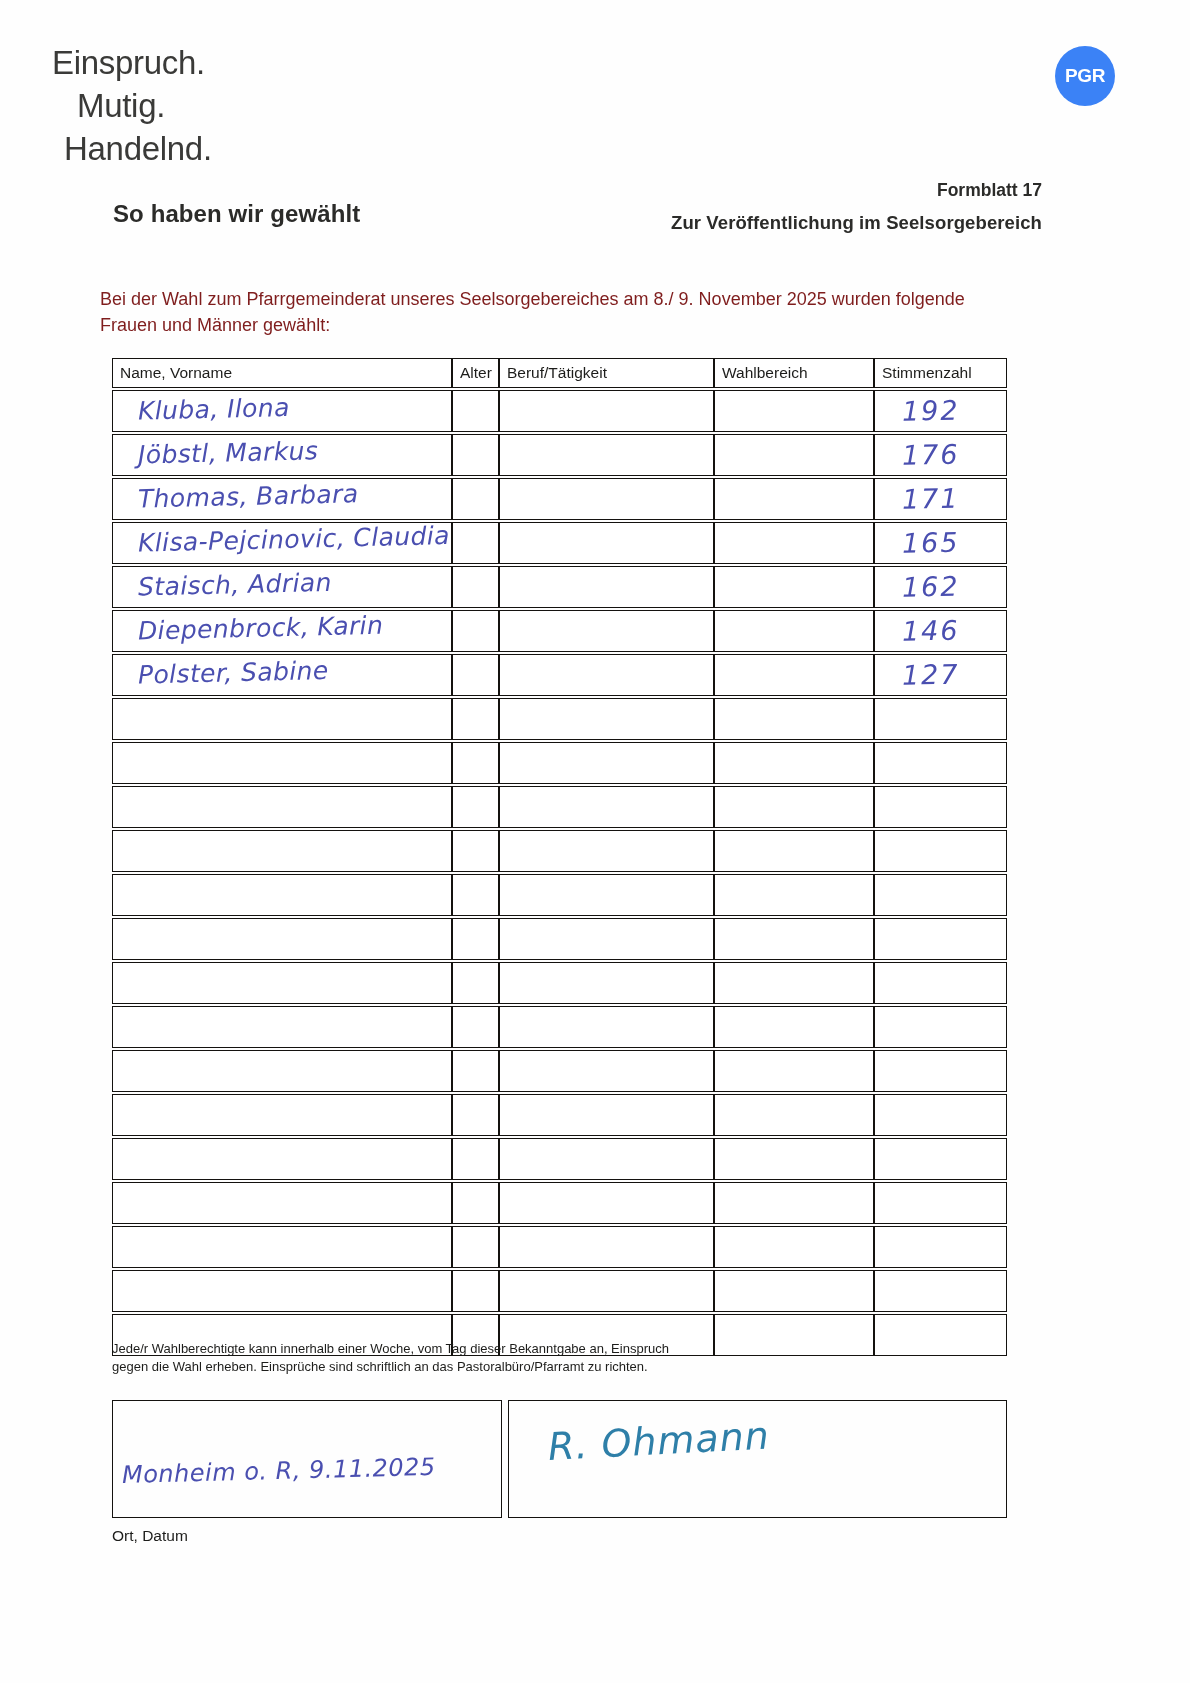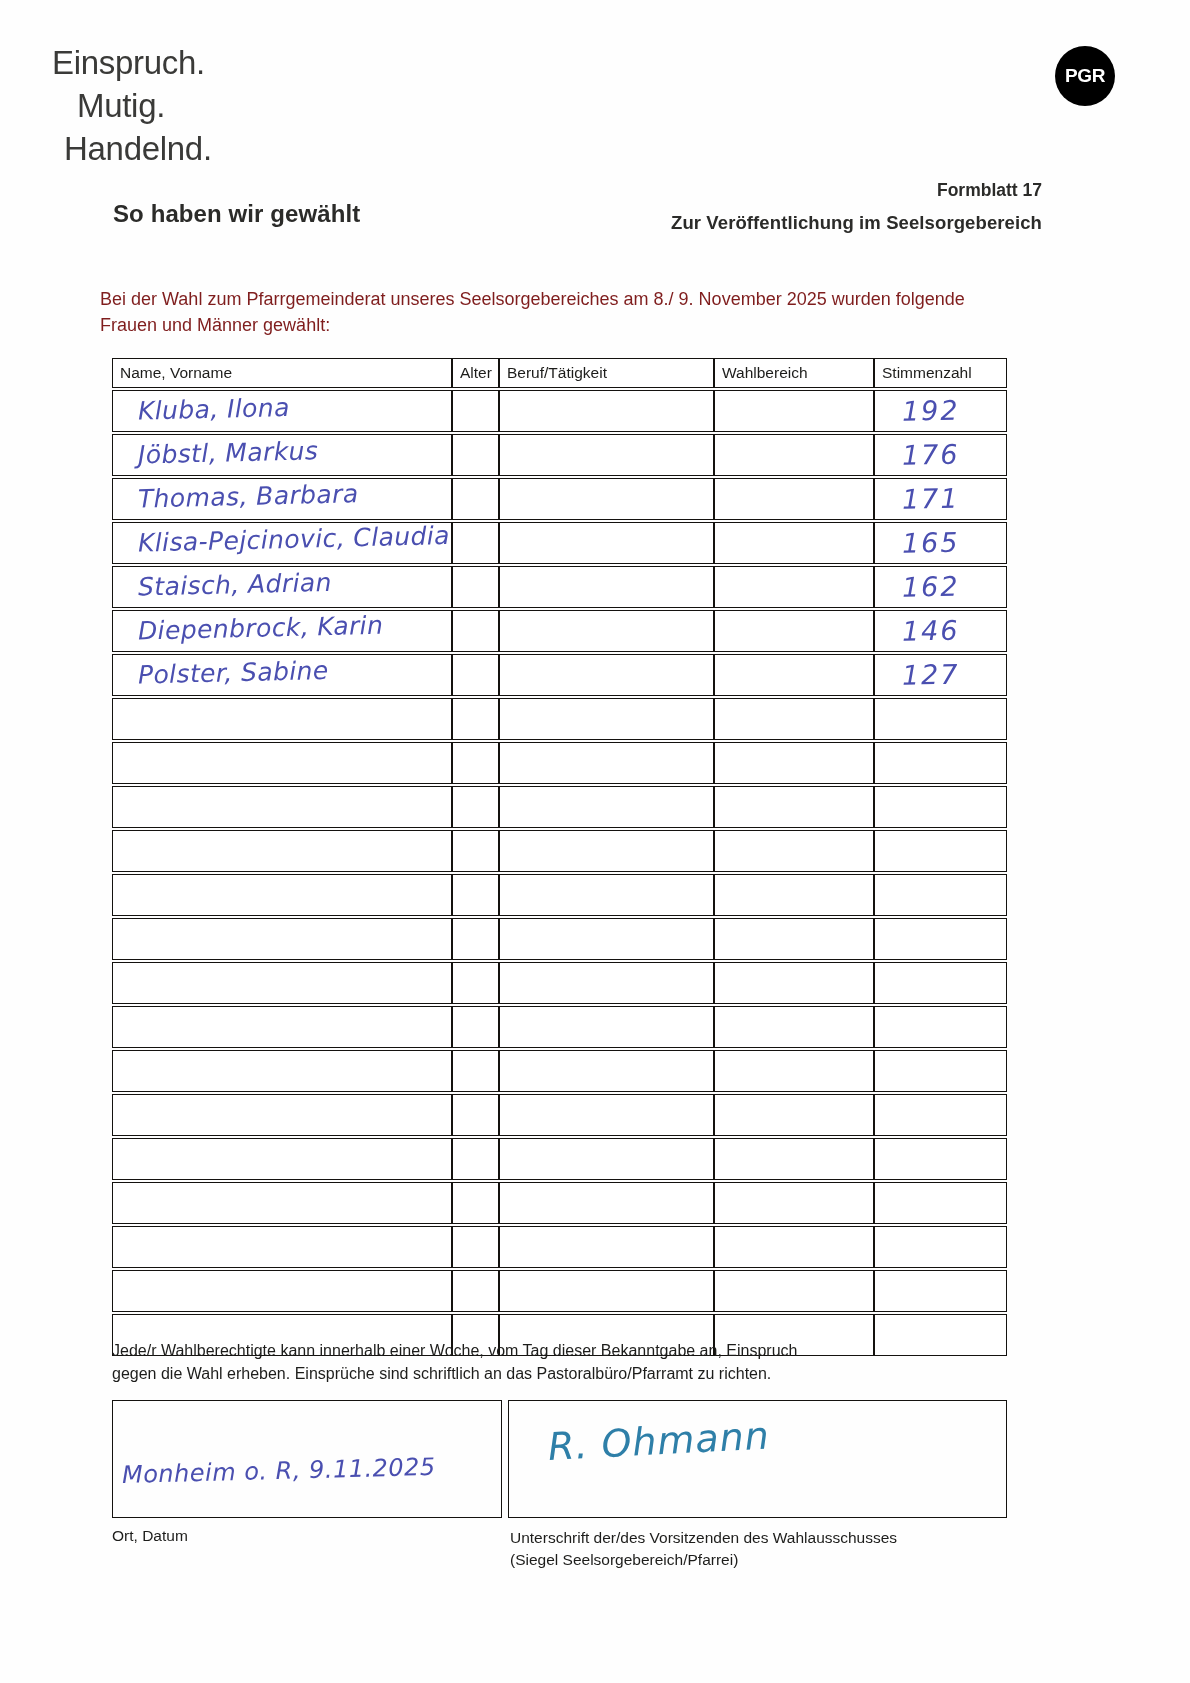--- a/index.html
+++ b/index.html
@@ -63,21 +63,21 @@
     font-weight: 400;
   }
 
   .pgr-badge {
     position: absolute;
     left: 1055px;
     top: 46px;
     width: 60px;
     height: 60px;
     border-radius: 50%;
-    background: #000000;
+    background: #3b82f6;
     color: #ffffff;
     font-size: 19px;
     font-weight: 700;
     letter-spacing: -0.4px;
     display: flex;
     align-items: center;
     justify-content: center;
   }
 
   
@@ -185,21 +185,21 @@
     letter-spacing: 2px;
     padding-left: 20px;
     transform: rotate(-1deg);
   }
 
   
   .footnote {
     position: absolute;
     left: 112px;
     top: 1340px;
-    font-size: 16px;
+    font-size: 13px;
     line-height: 1.42;
     color: #1d1d1b;
     width: 880px;
   }
 
   
   .sig-box-left {
     position: absolute;
     left: 112px;
     top: 1400px;
@@ -460,18 +460,14 @@
   <div class="footnote">
     <div>Jede/r Wahlberechtigte kann innerhalb einer Woche, vom Tag dieser Bekanntgabe an, Einspruch</div>
     <div>gegen die Wahl erheben. Einsprüche sind schriftlich an das Pastoralbüro/Pfarramt zu richten.</div>
   </div>
 
   <div class="sig-box-left"></div>
   <div class="sig-box-right"></div>
   <div class="sig-ort">Monheim o. R, 9.11.2025</div>
   <div class="sig-scribble">R. Ohmann</div>
   <div class="cap-left">Ort, Datum</div>
-  <div class="cap-right">
-    <div>Unterschrift der/des Vorsitzenden des Wahlausschusses</div>
-    <div>(Siegel Seelsorgebereich/Pfarrei)</div>
-  </div>
 
 </div>
 
 </body></html>

